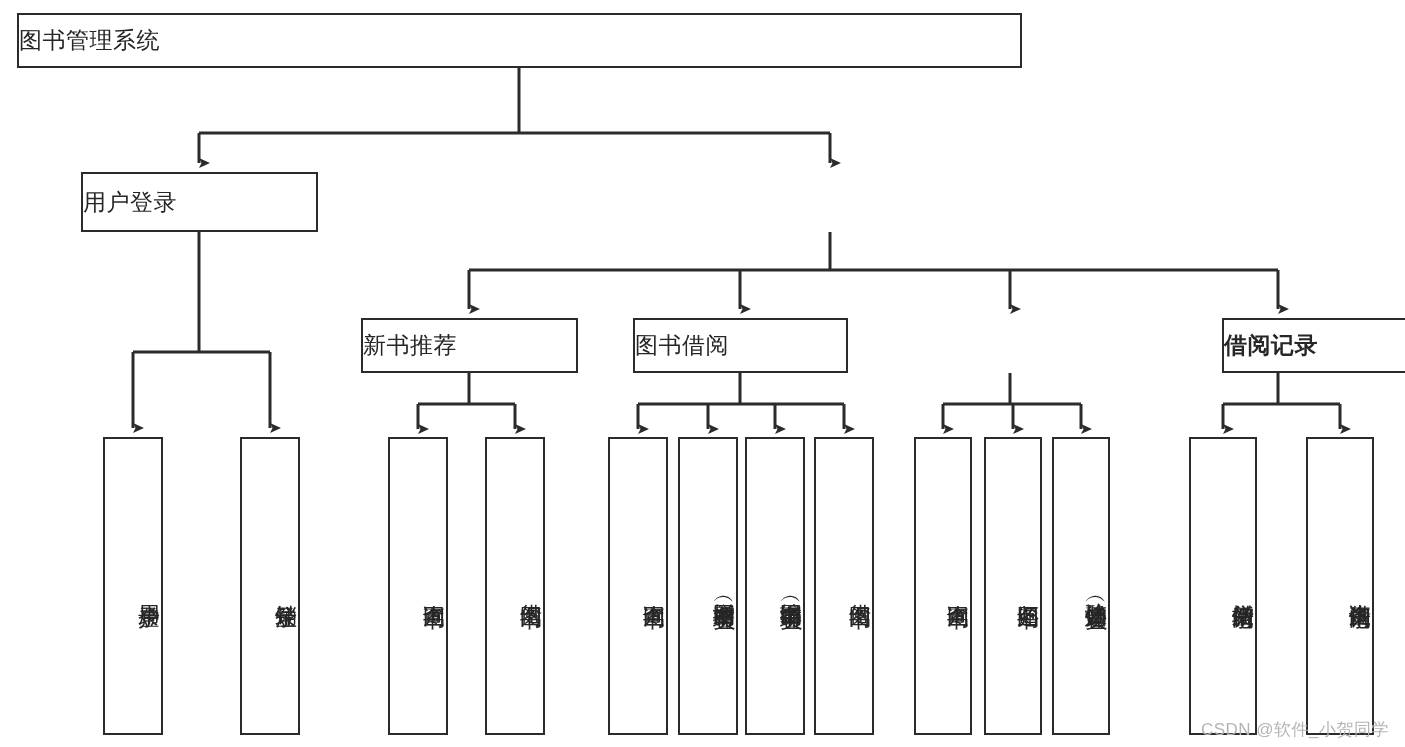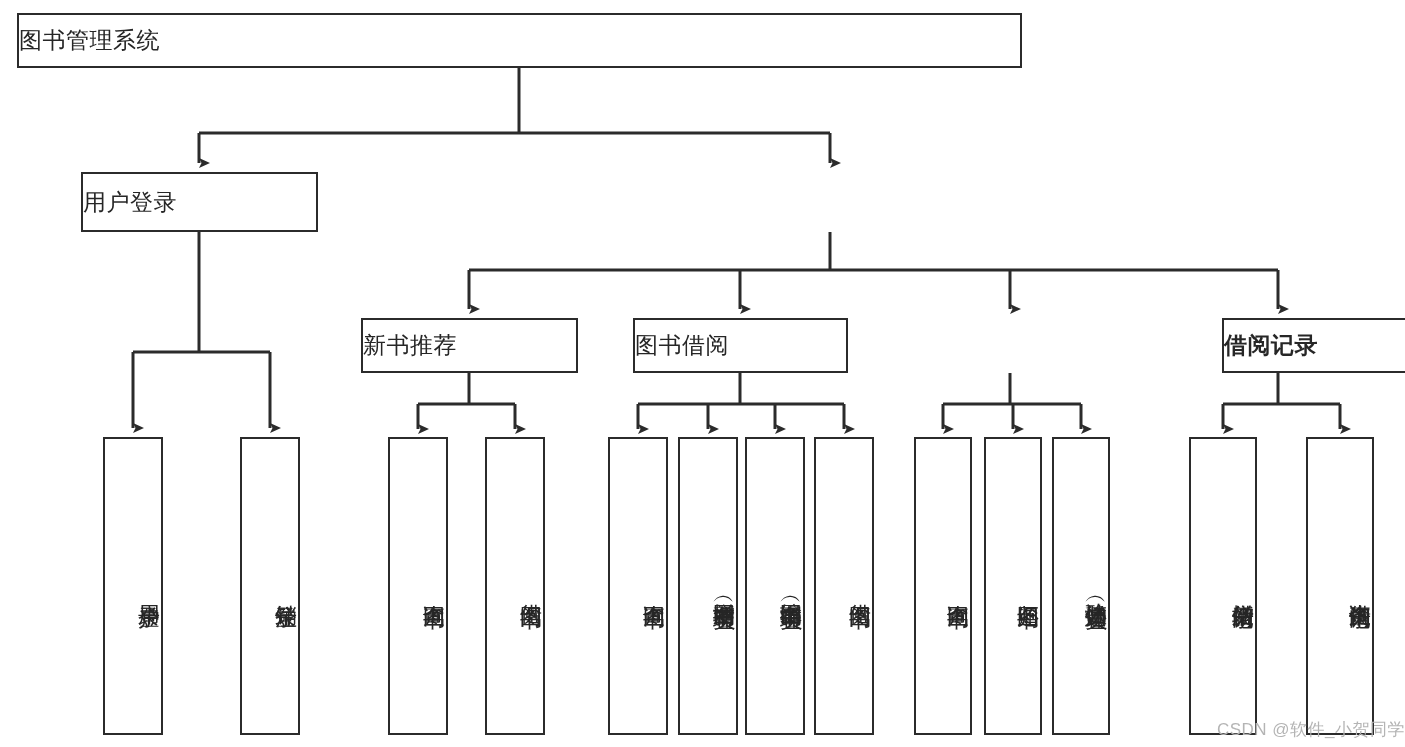--- a/index.html
+++ b/index.html
@@ -48,21 +48,21 @@
     align-items: flex-start;
     justify-content: center;
   }
   .node.vert .vtext {
     writing-mode: vertical-rl;
     text-orientation: upright;
     white-space: nowrap;
   }
   #watermark {
     position: absolute;
-    right: 0;
+    right: 16px;
     bottom: 6px;
     font-size: 17px;
     color: #b4b4b4;
     white-space: nowrap;
     letter-spacing: 0.5px;
   }
 </style>
 </head>
 <body>
 

